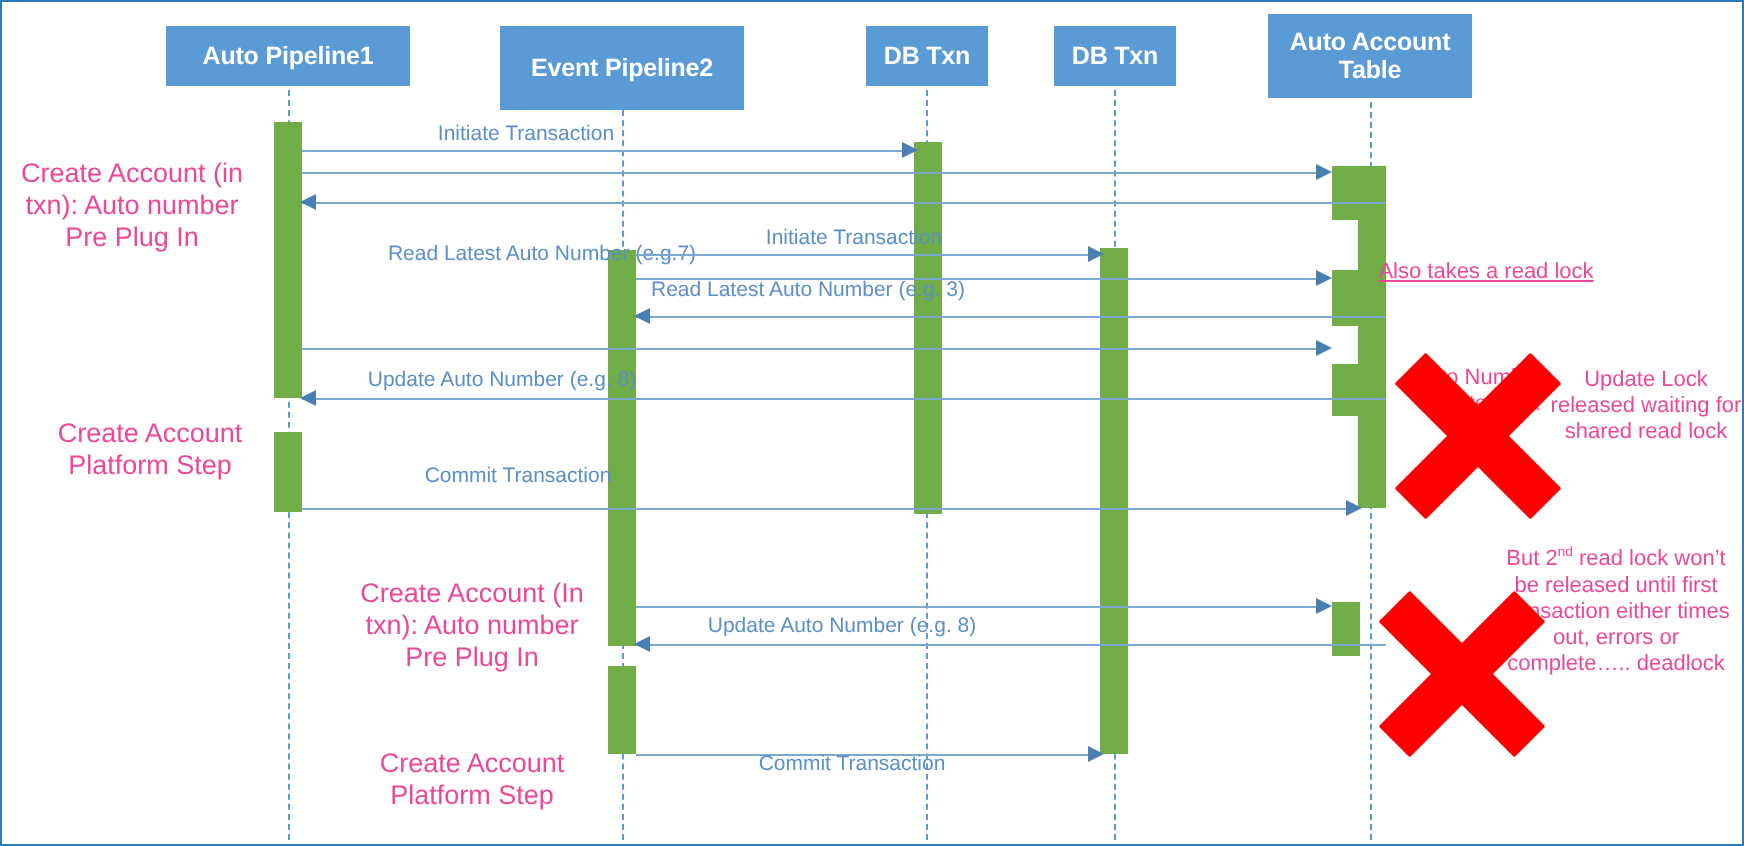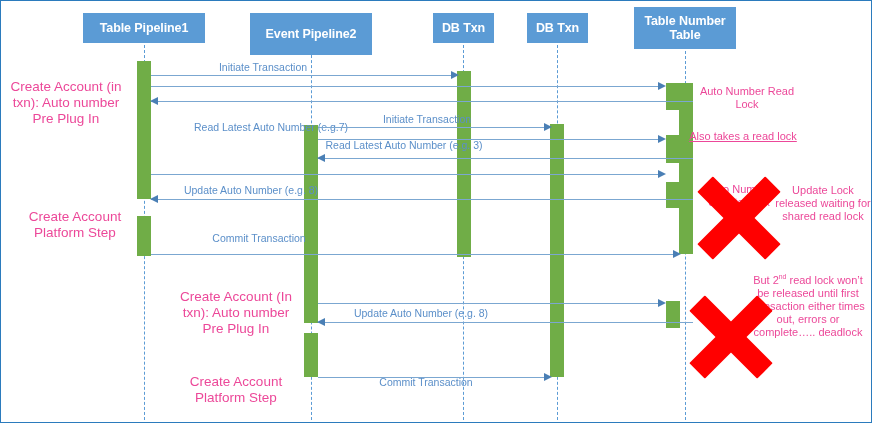--- a/index.html
+++ b/index.html
@@ -100,37 +100,37 @@
   .xmark span.b { transform: translate(-50%,-50%) rotate(-45deg); }
 
   sup { font-size: 0.62em; vertical-align: super; }
 </style>
 </head>
 <body>
 
 <div id="stage">
 
   <div class="lifeline-head" style="left:82px; top:12px; width:122px; height:30px;">
-    <span>Table Pipeline1</span>
+    <span>Auto Pipeline1</span>
   </div>
 
   <div class="lifeline-head" style="left:249px; top:12px; width:122px; height:42px;">
     <span>Event Pipeline2</span>
   </div>
 
   <div class="lifeline-head" style="left:432px; top:12px; width:61px; height:30px;">
     <span>DB Txn</span>
   </div>
 
   <div class="lifeline-head" style="left:526px; top:12px; width:61px; height:30px;">
     <span>DB Txn</span>
   </div>
 
   <div class="lifeline-head" style="left:633px; top:6px; width:102px; height:42px;">
-    <span>Table Number Table</span>
+    <span>Auto Account Table</span>
   </div>
 
   <div class="lifeline" style="left:143px; top:44px; height:375px;"></div>
   <div class="lifeline" style="left:310px; top:44px; height:375px;"></div>
   <div class="lifeline" style="left:462px; top:44px; height:375px;"></div>
   <div class="lifeline" style="left:556px; top:44px; height:375px;"></div>
   <div class="lifeline" style="left:684px; top:50px; height:369px;"></div>
 
   <div class="activation" style="left:136px; top:60px; width:14px; height:138px;"></div>
   <div class="activation" style="left:136px; top:215px; width:14px; height:40px;"></div>
@@ -193,21 +193,20 @@
   <div class="arrow-head right" style="left:657px; top:297.5px;"></div>
 
   <div class="msg-line" style="left:317px; top:321px; width:375px;"></div>
   <div class="arrow-head left" style="left:316px; top:316.5px;"></div>
   <div class="msg-label" style="left:320px; top:307px; width:200px;">Update Auto Number (e.g. 8)</div>
 
   <div class="msg-line" style="left:317px; top:376px; width:232px;"></div>
   <div class="arrow-head right" style="left:543px; top:371.5px;"></div>
   <div class="msg-label" style="left:335px; top:376px; width:180px;">Commit Transaction</div>
 
-  <div class="note" style="left:694px; top:84px; width:104px;">Auto Number Read Lock</div>
 
   <div class="note" style="left:686px; top:129px; width:112px;text-decoration:underline;">Also takes a read lock</div>
 
   <div class="note" style="left:688px; top:182px; width:100px;">Auto Number Update Lock</div>
 
   <div class="note" style="left:774px; top:183px; width:96px;">Update Lock released waiting for shared read lock</div>
 
   <div class="note" style="left:748px; top:272px; width:118px;">
     <span>But 2</span><sup>nd</sup><span> read lock won’t be released until first transaction either times out, errors or complete….. deadlock</span>
   </div>

